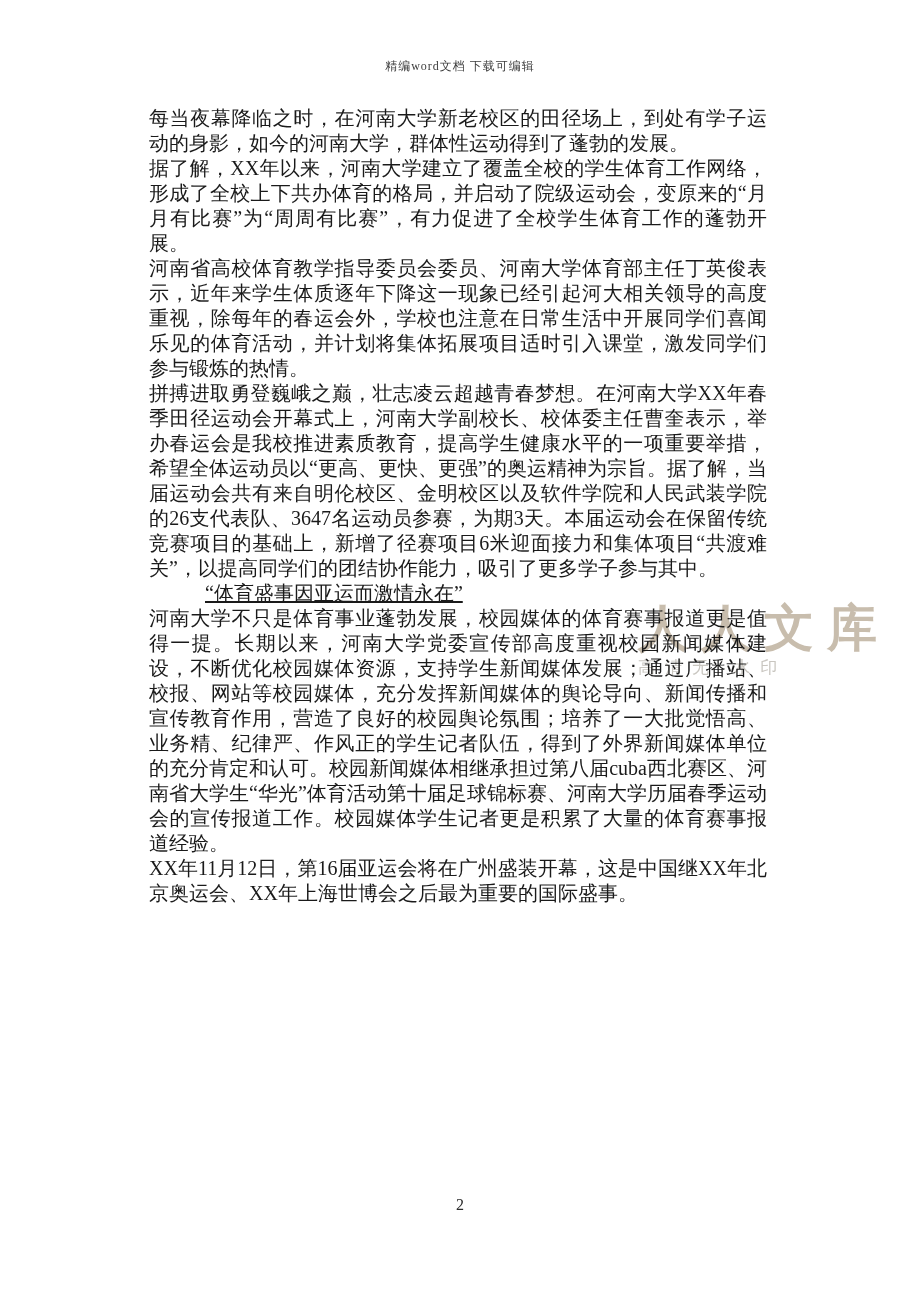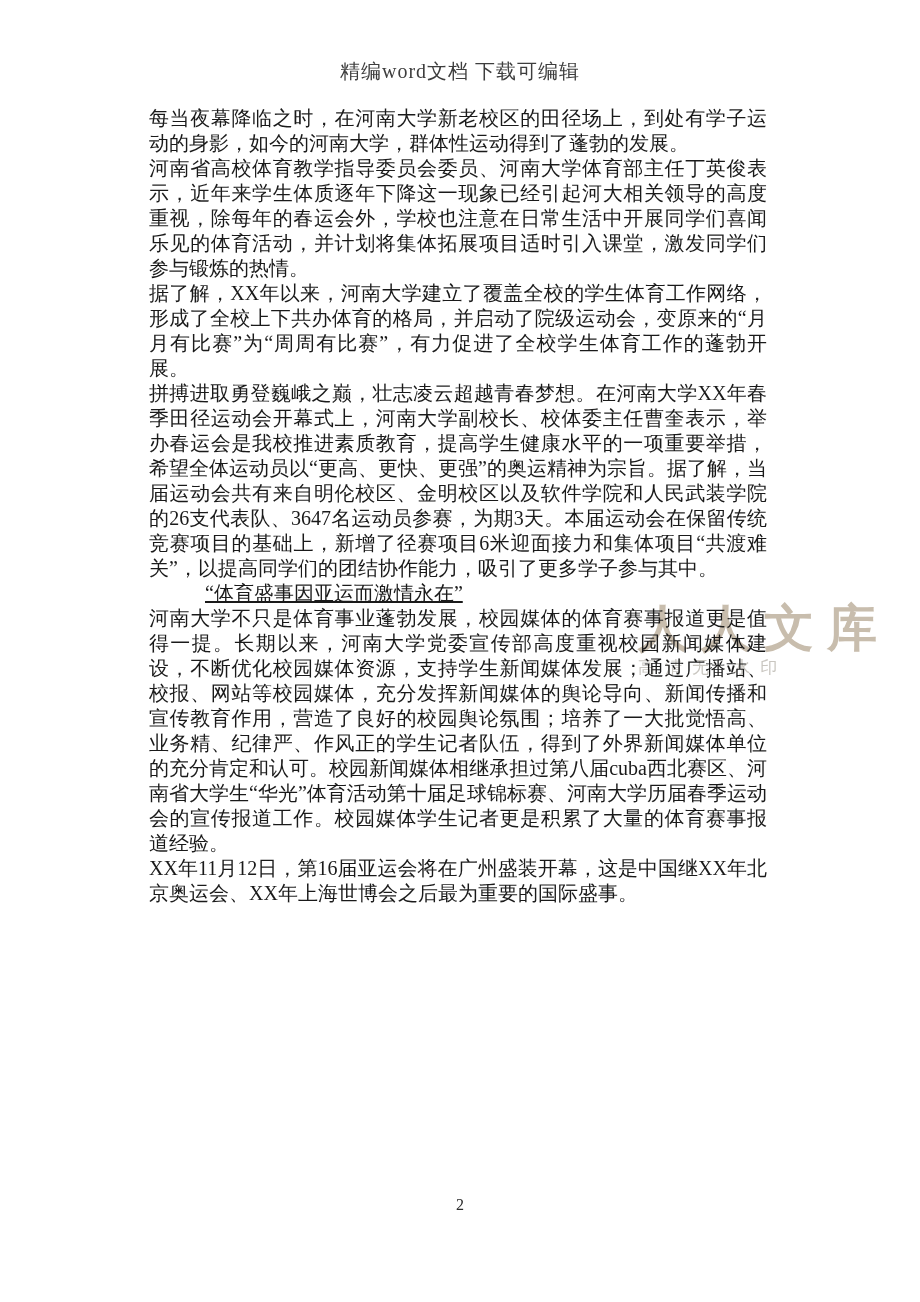--- a/index.html
+++ b/index.html
@@ -11,21 +11,21 @@
     overflow: hidden;
     font-family: "Liberation Serif", "DejaVu Serif", serif;
     color: #1a1a1a;
   }
   .doc-header {
     position: absolute;
     top: 58px;
     left: 0;
     width: 100%;
     text-align: center;
-    font-size: 20px;
+    font-size: 12px;
     color: #3d3d3d;
     letter-spacing: 1px;
   }
   .doc-body {
     position: absolute;
     top: 106px;
     left: 149px;
     width: 618px;
     font-size: 20px;
     line-height: 25px;
@@ -78,22 +78,22 @@
 </head>
 <body>
 
 <div class="page">
 
   <div class="doc-header">精编word文档  下载可编辑</div>
 
   <div class="doc-body">
 
     <p class="para">每当夜幕降临之时，在河南大学新老校区的田径场上，到处有学子运动的身影，如今的河南大学，群体性运动得到了蓬勃的发展。</p>
+    <p class="para">据了解，XX年以来，河南大学建立了覆盖全校的学生体育工作网络，形成了全校上下共办体育的格局，并启动了院级运动会，变原来的“月月有比赛”为“周周有比赛”，有力促进了全校学生体育工作的蓬勃开展。</p>
     <p class="para">河南省高校体育教学指导委员会委员、河南大学体育部主任丁英俊表示，近年来学生体质逐年下降这一现象已经引起河大相关领导的高度重视，除每年的春运会外，学校也注意在日常生活中开展同学们喜闻乐见的体育活动，并计划将集体拓展项目适时引入课堂，激发同学们参与锻炼的热情。</p>
-    <p class="para">据了解，XX年以来，河南大学建立了覆盖全校的学生体育工作网络，形成了全校上下共办体育的格局，并启动了院级运动会，变原来的“月月有比赛”为“周周有比赛”，有力促进了全校学生体育工作的蓬勃开展。</p>
     <p class="para tight">拼搏进取勇登巍峨之巅，壮志凌云超越青春梦想。在河南大学XX年春季田径运动会开幕式上，河南大学副校长、校体委主任曹奎表示，举办春运会是我校推进素质教育，提高学生健康水平的一项重要举措，希望全体运动员以“更高、更快、更强”的奥运精神为宗旨。据了解，当届运动会共有来自明伦校区、金明校区以及软件学院和人民武装学院的26支代表队、3647名运动员参赛，为期3天。本届运动会在保留传统竞赛项目的基础上，新增了径赛项目6米迎面接力和集体项目“共渡难关”，以提高同学们的团结协作能力，吸引了更多学子参与其中。</p>
 
     <p class="heading mid">“体育盛事因亚运而激情永在”</p>
 
     <p class="para">河南大学不只是体育事业蓬勃发展，校园媒体的体育赛事报道更是值得一提。长期以来，河南大学党委宣传部高度重视校园新闻媒体建设，不断优化校园媒体资源，支持学生新闻媒体发展；通过广播站、校报、网站等校园媒体，充分发挥新闻媒体的舆论导向、新闻传播和宣传教育作用，营造了良好的校园舆论氛围；培养了一大批觉悟高、业务精、纪律严、作风正的学生记者队伍，得到了外界新闻媒体单位的充分肯定和认可。校园新闻媒体相继承担过第八届cuba西北赛区、河南省大学生“华光”体育活动第十届足球锦标赛、河南大学历届春季运动会的宣传报道工作。校园媒体学生记者更是积累了大量的体育赛事报道经验。</p>
     <p class="para tight">XX年11月12日，第16届亚运会将在广州盛装开幕，这是中国继XX年北京奥运会、XX年上海世博会之后最为重要的国际盛事。</p>
   </div>
 
   <div class="watermark">
     <div class="wm-brand">人人文库</div>

